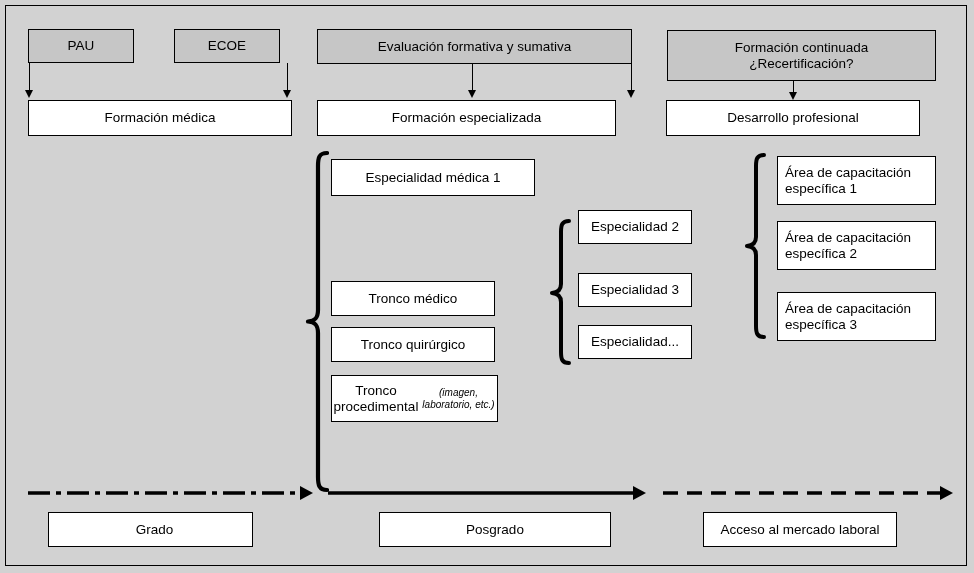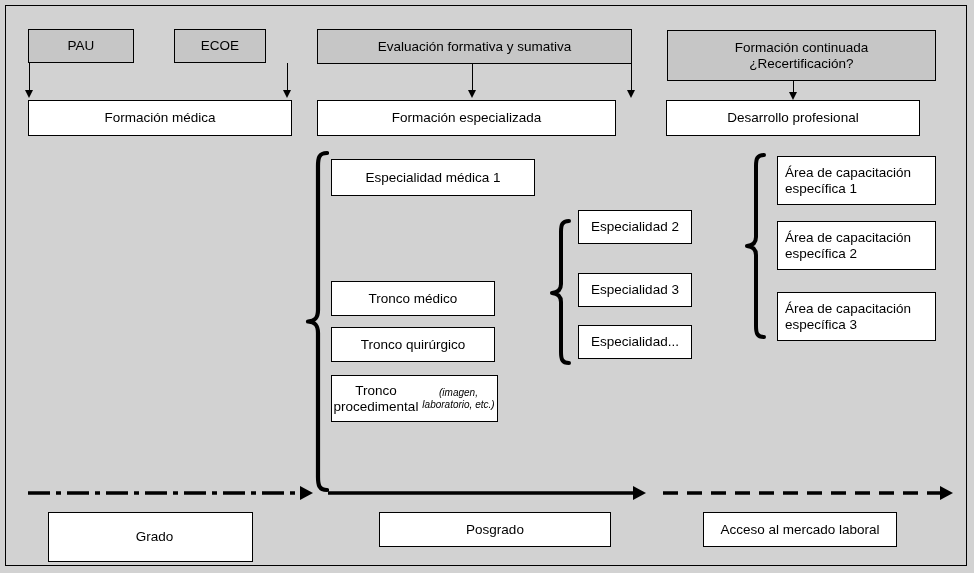--- a/index.html
+++ b/index.html
@@ -82,21 +82,21 @@
 </head>
 <body>
 
 <div id="canvas">
   <div id="frame"></div>
 
   <div class="box shaded" style="left:28px; top:29px; width:106px; height:34px;">
     <span>PAU</span>
   </div>
 
-  <div class="box shaded" style="left:174px; top:29px; width:92px; height:34px;">
+  <div class="box shaded" style="left:174px; top:29px; width:106px; height:34px;">
     <span>ECOE</span>
   </div>
 
   <div class="box shaded" style="left:317px; top:29px; width:315px; height:35px;">
     <span>Evaluación formativa y sumativa</span>
   </div>
 
   <div class="box shaded" style="left:667px; top:30px; width:269px; height:51px; flex-direction:column;">
     <span>Formación continuada</span>
     <span>¿Recertificación?</span>
@@ -203,21 +203,21 @@
   <svg class="dashdotline" style="left:328px; top:486px;" width="320" height="14">
     <line x1="0" y1="7" x2="306" y2="7" stroke="#000" stroke-width="3.4"></line>
   </svg>
   <div class="arrowhead-right" style="left:633px; top:486px;"></div>
 
   <svg class="dashdotline" style="left:663px; top:486px;" width="300" height="14">
     <line x1="0" y1="7" x2="278" y2="7" stroke="#000" stroke-width="3.4" stroke-dasharray="15 9"></line>
   </svg>
   <div class="arrowhead-right" style="left:940px; top:486px;"></div>
 
-  <div class="box" style="left:48px; top:512px; width:205px; height:50px;padding-left:8px;">
+  <div class="box" style="left:48px; top:512px; width:205px; height:35px;padding-left:8px;">
     <span>Grado</span>
   </div>
 
   <div class="box" style="left:379px; top:512px; width:232px; height:35px;">
     <span>Posgrado</span>
   </div>
 
   <div class="box" style="left:703px; top:512px; width:194px; height:35px;">
     <span>Acceso al mercado laboral</span>
   </div>

